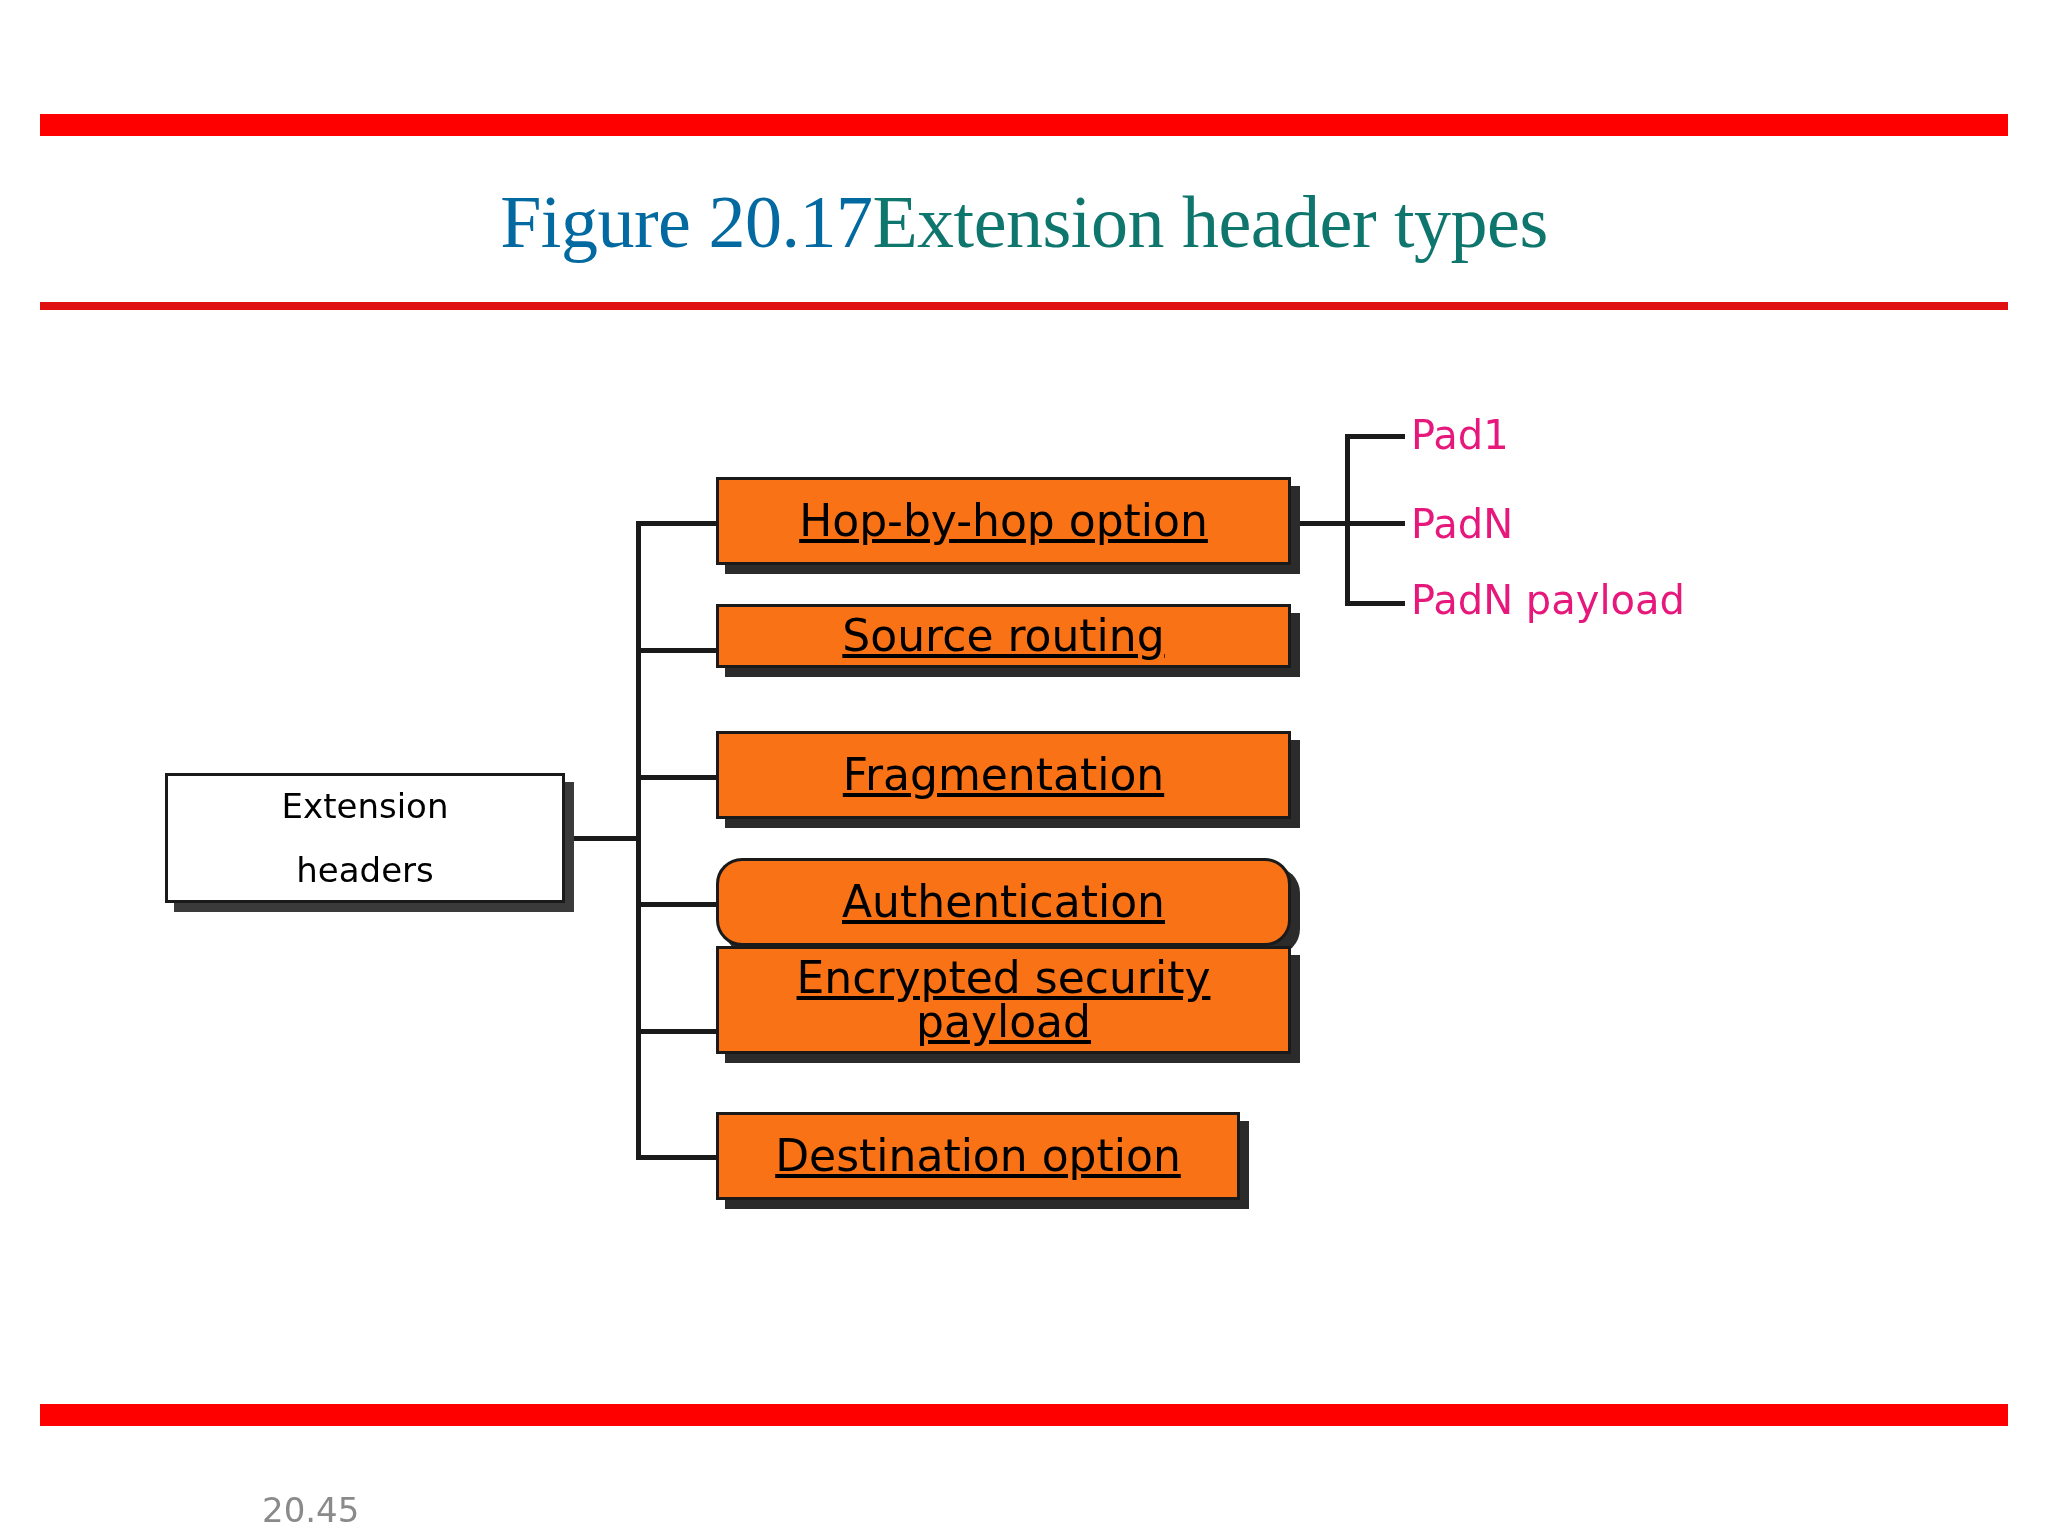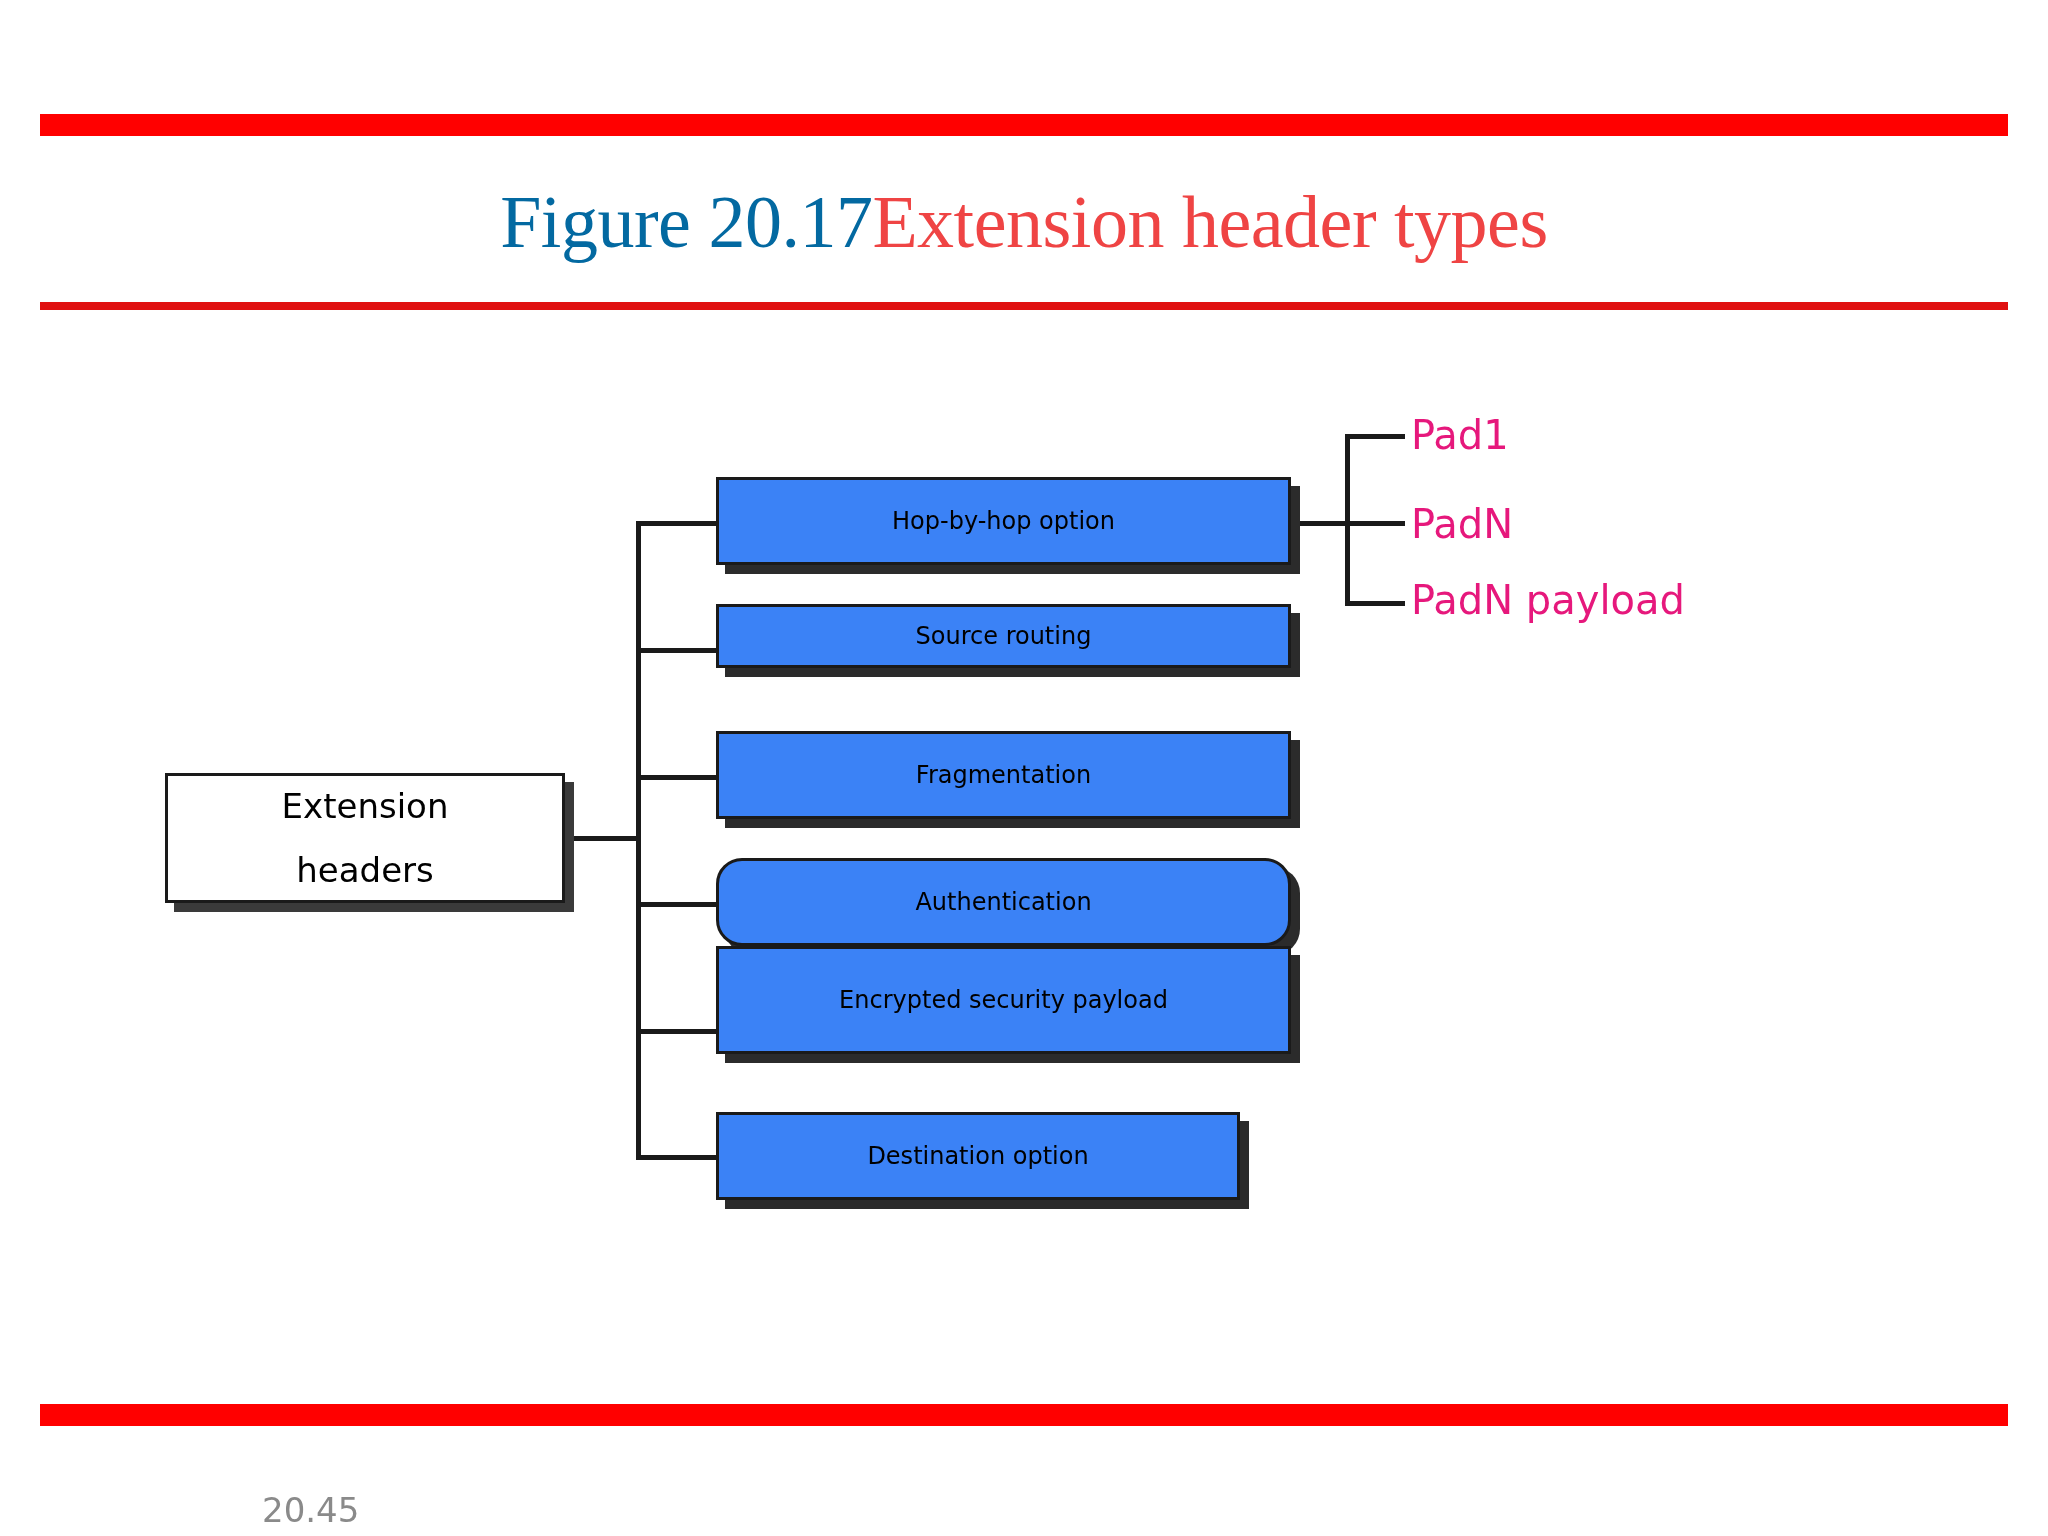--- a/index.html
+++ b/index.html
@@ -52,21 +52,21 @@
     top: 176px;
     width: 2048px;
     text-align: center;
     font-family: "Liberation Serif", serif;
     font-size: 74px;
     line-height: 92px;
     white-space: nowrap;
     letter-spacing: -0.5px;
   }
   .title .t-blue { color: #0369a1; }
-  .title .t-black { color: #ef4444; margin-top: 26px; }
+  .title .t-black { color: #0f766e; margin-top: 26px; }
 
   
   #diagram {
     position: absolute;
     left: 0;
     top: 0;
     width: 2048px;
     height: 1536px;
   }
 
@@ -84,24 +84,25 @@
 
   .node.root {
     background: #FFFFFF;
     box-shadow: 9px 9px 0 0 #3a3a3a;
     font-size: 34px;
     line-height: 44px;
     flex-direction: column;
   }
 
   .node.leaf {
-    background: #3b82f6;
+    background: #f97316;
     box-shadow: 9px 9px 0 0 #2b2b2b;
-    font-size: 24px;
+    font-size: 44px;
     line-height: 44px;
+    text-decoration: underline;
   }
 
   
   .ln-h, .ln-v {
     position: absolute;
     background: #1a1a1a;
     z-index: 1;
   }
   .ln-h { height: 5px; }
   .ln-v { width: 5px; }

